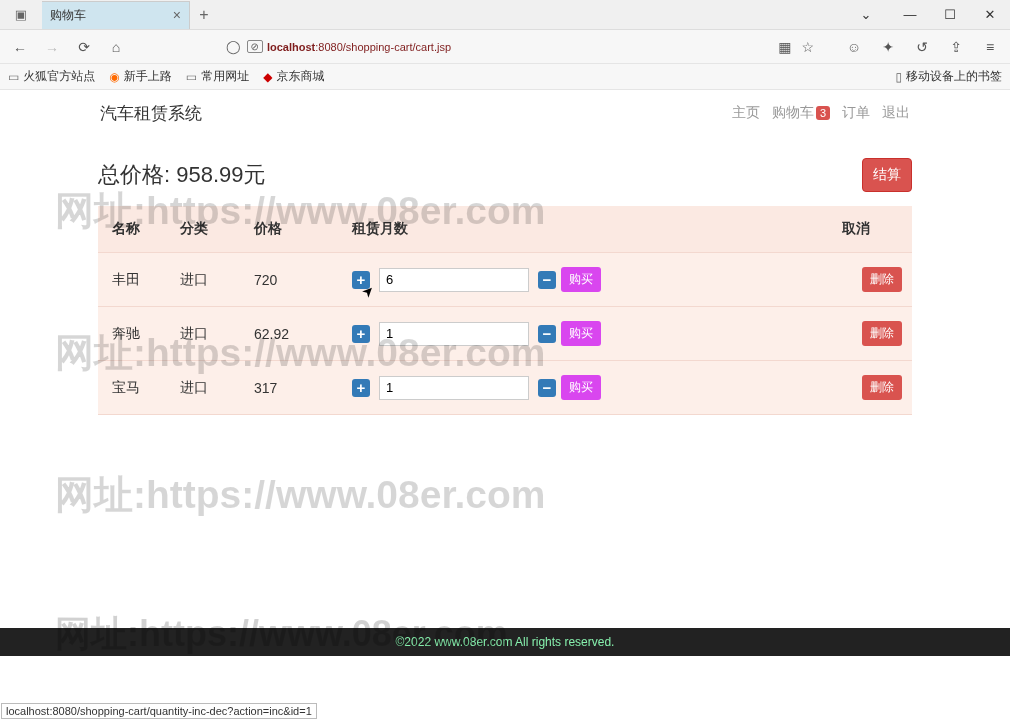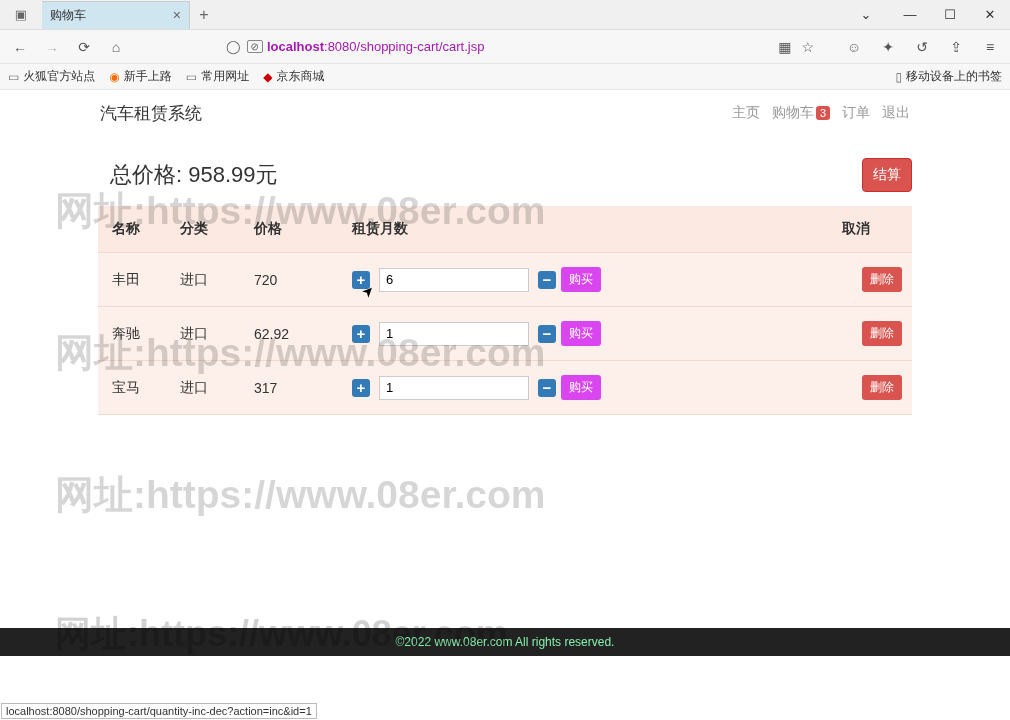--- a/index.html
+++ b/index.html
@@ -16,21 +16,21 @@
 .win-controls { margin-left: auto; display: flex; }
 .win-controls div { width: 40px; height: 28px; display: flex; align-items: center; justify-content: center; font-size: 13px; color: #333; }
 .chev { margin-right: 4px; font-size: 12px; color: #555; }
 
 .nav-bar { height: 34px; background: #f7f7f7; display: flex; align-items: center; padding: 0 8px; gap: 8px; border-bottom: 1px solid #e5e5e5; }
 .nav-icon { width: 24px; height: 24px; display: flex; align-items: center; justify-content: center; font-size: 14px; color: #555; }
 .url-wrap { flex: 1; display: flex; align-items: center; margin-left: 90px; }
 .url-pre { display: flex; align-items: center; gap: 6px; font-size: 12px; color: #666; margin-right: 4px; }
 .url-shield { font-size: 13px; }
 .url-lock { font-size: 12px; border: 1px solid #888; border-radius: 2px; padding: 0 3px; font-size: 10px; }
-.url-text { font-size: 13px; color: #a21caf; }
+.url-text { font-size: 11px; color: #7f1d1d; }
 .url-host { font-weight: 600; }
 .nav-right { display: flex; gap: 10px; align-items: center; }
 .qr { font-size: 14px; color: #555; }
 .nav-end { display: flex; gap: 10px; margin-left: 20px; }
 
 .bookmark-bar { height: 26px; background: #f7f7f7; display: flex; align-items: center; padding: 0 8px; gap: 14px; border-bottom: 1px solid #e5e5e5; font-size: 12px; color: #333; }
 .bm-item { display: flex; align-items: center; gap: 4px; }
 .bm-icon { font-size: 12px; color: #666; }
 .bm-fire { color: #ff6a00; }
 .bm-jd { color: #c00; }
@@ -44,21 +44,21 @@
 .wm3 { top: 378px; }
 .wm4 { top: 520px; font-size: 36px; color: rgba(0,0,0,.18); }
 
 .header { height: 46px; display: flex; align-items: center; padding: 0 100px; background: #fff; }
 .brand { font-size: 17px; color: #333; }
 .nav-links { margin-left: auto; display: flex; gap: 12px; font-size: 14px; color: #999; }
 .nav-links span { display: flex; align-items: center; }
 .badge { background: #d9534f; color: #fff; font-size: 11px; padding: 1px 4px; border-radius: 3px; margin-left: 2px; }
 
 .container { margin: 0 98px; }
-.total-row { display: flex; align-items: center; padding: 22px 0 14px; margin-left: 12px; }
+.total-row { display: flex; align-items: center; padding: 22px 0 14px; }
 .total { font-size: 22px; color: #333; }
 .checkout { margin-left: auto; background: #d9534f; color: #fff; border: 1px solid #c9302c; padding: 7px 10px; font-size: 14px; border-radius: 4px; cursor: pointer; }
 
 .tbl { width: 100%; background: #fbe9e2; border-collapse: collapse; }
 .tbl th { text-align: left; font-size: 14px; font-weight: 700; color: #333; padding: 14px 10px; background: #fbe9e2; border-bottom: 1px solid #f3d8cf; }
 .tbl td { font-size: 14px; color: #333; padding: 14px 10px; border-bottom: 1px solid #f3d8cf; background: #fdefe9; }
 .tbl th:first-child, .tbl td:first-child { padding-left: 14px; }
 .th-cancel { text-align: right; padding-right: 18px; }
 .col-name { width: 72px; margin-top: 21px; }
 .col-cat { width: 74px; }

